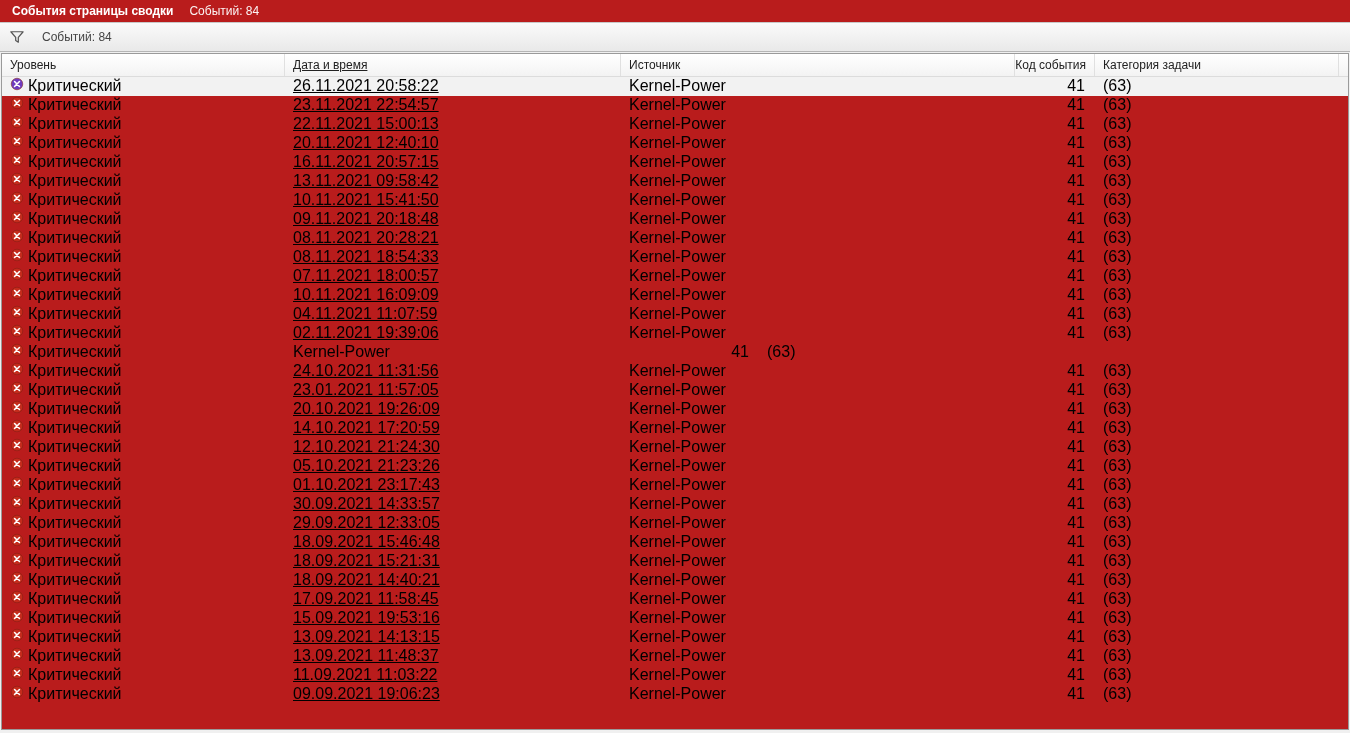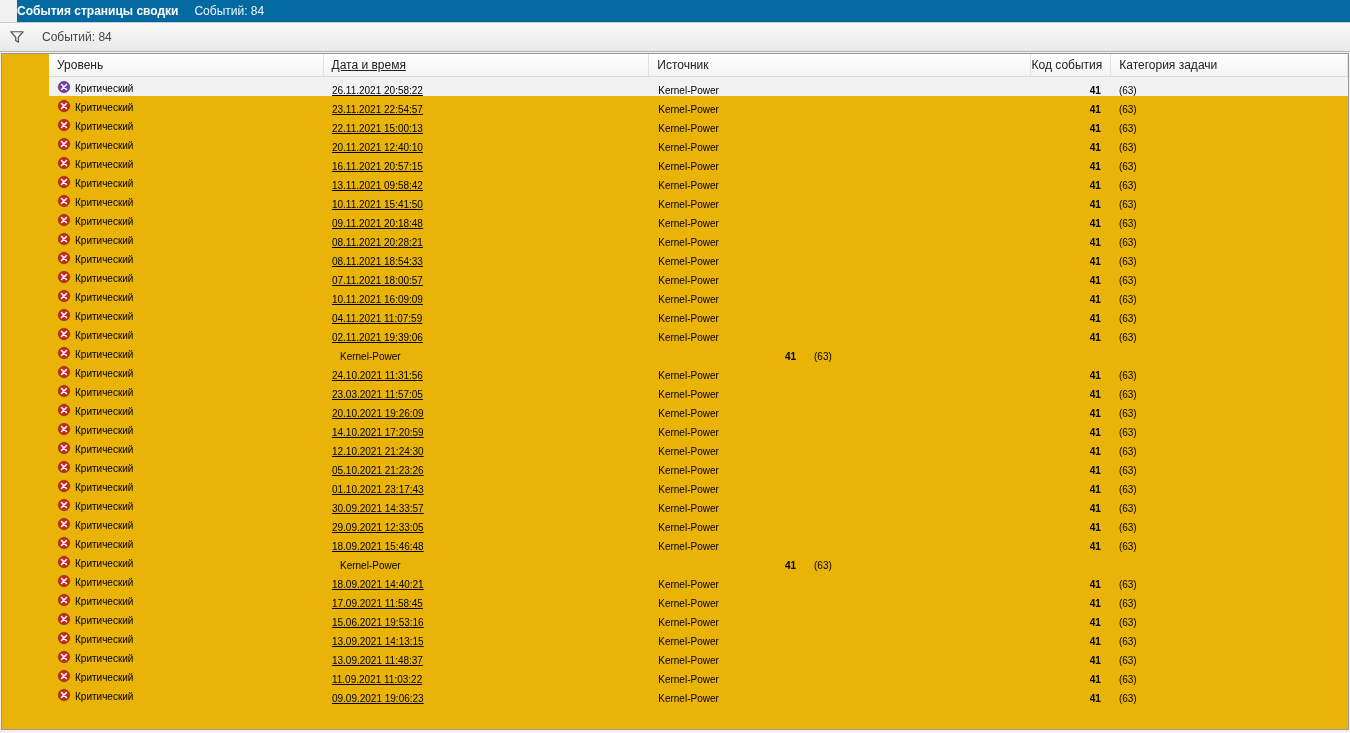--- a/index.html
+++ b/index.html
@@ -10,28 +10,27 @@
     font-family: "Segoe UI", Tahoma, sans-serif;
     font-size: 12px;
     background: #f0f0f0;
     overflow: hidden;
     color: #000;
   }
 
   
   .titlebar {
     height: 22px;
-    background: #0369a1;
+    background: #b91c1c;
     color: #fff;
     display: flex;
     align-items: center;
-    padding: 0 0;
+    padding: 0 12px;
     font-size: 12px;
     box-sizing: border-box;
-    margin-left: 17px;
   }
   .titlebar .title { font-weight: 600; }
   .titlebar .count { margin-left: 16px; font-weight: 400; opacity: .95; }
 
   
   .filterbar {
     height: 30px;
     background: linear-gradient(#fafafa,#e9e9e9);
     border-top: 1px solid #c8c8c8;
     border-bottom: 1px solid #b5b5b5;
@@ -47,23 +46,22 @@
     display: inline-flex; align-items:center; justify-content:center;
   }
 
   
   .grid-wrap {
     border: 1px solid #9a9a9a;
     margin: 1px 1px 2px 1px;
     height: calc(100% - 22px - 30px - 4px);
     display: flex;
     flex-direction: column;
-    background: #eab308;
+    background: #b91c1c;
     box-sizing: border-box;
-    padding-left: 47px;
   }
 
   .cols-header {
     display: flex;
     background: linear-gradient(#ffffff,#f3f3f3);
     border-bottom: 1px solid #dcdcdc;
     height: 22px;
     font-size: 12px;
     color: #222;
   }
@@ -89,28 +87,28 @@
     scrollbar-width: thin;
   }
   
   .gridbody::-webkit-scrollbar { width: 16px; }
   .gridbody::-webkit-scrollbar-track { background: #f0f0f0; }
   .gridbody::-webkit-scrollbar-thumb { background: #cdcdcd; border:1px solid #ababab; }
 
   .row {
     display: flex;
     height: 19px;
-    align-items: flex-end;
-    font-size: 10px;
+    align-items: flex-start;
+    font-size: 16px;
     color: #000;
   }
   .row.sel { background: #f2f2f2; }
   .row + .row { }
   .row .cell { box-sizing: border-box; padding: 0 8px; white-space: nowrap; overflow:hidden; }
-  .row .cell.c-id  { text-align: right; padding-right: 10px; font-weight: bold; }
+  .row .cell.c-id  { text-align: right; padding-right: 10px; }
   .row .lvlcell { display:flex; align-items:center; gap:4px; }
   .row .lvlcell svg { flex:0 0 14px; }
 
   
   .ico-x { width:14px; height:14px; }
 </style>
 </head>
 <body>
 
 <div class="titlebar">
@@ -380,21 +378,21 @@
       <div class="row">
     <div class="cell c-lvl lvlcell">
       <span class="ico"><svg class="ico-x" viewBox="0 0 16 16">
     <circle cx="8" cy="8" r="6.6" fill="#c42b1c" stroke="#8a1e14" stroke-width="0"></circle>
     <circle cx="8" cy="8" r="6.6" fill="none" stroke="#ffffff" stroke-width="1.2" opacity="0"></circle>
     <path d="M5.2 5.2 L10.8 10.8 M10.8 5.2 L5.2 10.8" stroke="#fff" stroke-width="1.8" stroke-linecap="round"></path>
     <circle cx="8" cy="8" r="6.6" fill="none" stroke="#7e1f14" stroke-width="0.6"></circle>
   </svg></span>
       <span class="lvltxt">Критический</span>
     </div>
-    <div class="cell c-date">23.03.2021 11:57:05</div>
+    <div class="cell c-date">23.01.2021 11:57:05</div>
     <div class="cell c-src">Kernel-Power</div>
     <div class="cell c-id">41</div>
     <div class="cell c-cat">(63)</div>
   </div>
       <div class="row">
     <div class="cell c-lvl lvlcell">
       <span class="ico"><svg class="ico-x" viewBox="0 0 16 16">
     <circle cx="8" cy="8" r="6.6" fill="#c42b1c" stroke="#8a1e14" stroke-width="0"></circle>
     <circle cx="8" cy="8" r="6.6" fill="none" stroke="#ffffff" stroke-width="1.2" opacity="0"></circle>
     <path d="M5.2 5.2 L10.8 10.8 M10.8 5.2 L5.2 10.8" stroke="#fff" stroke-width="1.8" stroke-linecap="round"></path>
@@ -515,20 +513,21 @@
       <div class="row">
     <div class="cell c-lvl lvlcell">
       <span class="ico"><svg class="ico-x" viewBox="0 0 16 16">
     <circle cx="8" cy="8" r="6.6" fill="#c42b1c" stroke="#8a1e14" stroke-width="0"></circle>
     <circle cx="8" cy="8" r="6.6" fill="none" stroke="#ffffff" stroke-width="1.2" opacity="0"></circle>
     <path d="M5.2 5.2 L10.8 10.8 M10.8 5.2 L5.2 10.8" stroke="#fff" stroke-width="1.8" stroke-linecap="round"></path>
     <circle cx="8" cy="8" r="6.6" fill="none" stroke="#7e1f14" stroke-width="0.6"></circle>
   </svg></span>
       <span class="lvltxt">Критический</span>
     </div>
+    <div class="cell c-date">18.09.2021 15:21:31</div>
     <div class="cell c-src">Kernel-Power</div>
     <div class="cell c-id">41</div>
     <div class="cell c-cat">(63)</div>
   </div>
       <div class="row">
     <div class="cell c-lvl lvlcell">
       <span class="ico"><svg class="ico-x" viewBox="0 0 16 16">
     <circle cx="8" cy="8" r="6.6" fill="#c42b1c" stroke="#8a1e14" stroke-width="0"></circle>
     <circle cx="8" cy="8" r="6.6" fill="none" stroke="#ffffff" stroke-width="1.2" opacity="0"></circle>
     <path d="M5.2 5.2 L10.8 10.8 M10.8 5.2 L5.2 10.8" stroke="#fff" stroke-width="1.8" stroke-linecap="round"></path>
@@ -559,21 +558,21 @@
       <div class="row">
     <div class="cell c-lvl lvlcell">
       <span class="ico"><svg class="ico-x" viewBox="0 0 16 16">
     <circle cx="8" cy="8" r="6.6" fill="#c42b1c" stroke="#8a1e14" stroke-width="0"></circle>
     <circle cx="8" cy="8" r="6.6" fill="none" stroke="#ffffff" stroke-width="1.2" opacity="0"></circle>
     <path d="M5.2 5.2 L10.8 10.8 M10.8 5.2 L5.2 10.8" stroke="#fff" stroke-width="1.8" stroke-linecap="round"></path>
     <circle cx="8" cy="8" r="6.6" fill="none" stroke="#7e1f14" stroke-width="0.6"></circle>
   </svg></span>
       <span class="lvltxt">Критический</span>
     </div>
-    <div class="cell c-date">15.06.2021 19:53:16</div>
+    <div class="cell c-date">15.09.2021 19:53:16</div>
     <div class="cell c-src">Kernel-Power</div>
     <div class="cell c-id">41</div>
     <div class="cell c-cat">(63)</div>
   </div>
       <div class="row">
     <div class="cell c-lvl lvlcell">
       <span class="ico"><svg class="ico-x" viewBox="0 0 16 16">
     <circle cx="8" cy="8" r="6.6" fill="#c42b1c" stroke="#8a1e14" stroke-width="0"></circle>
     <circle cx="8" cy="8" r="6.6" fill="none" stroke="#ffffff" stroke-width="1.2" opacity="0"></circle>
     <path d="M5.2 5.2 L10.8 10.8 M10.8 5.2 L5.2 10.8" stroke="#fff" stroke-width="1.8" stroke-linecap="round"></path>

